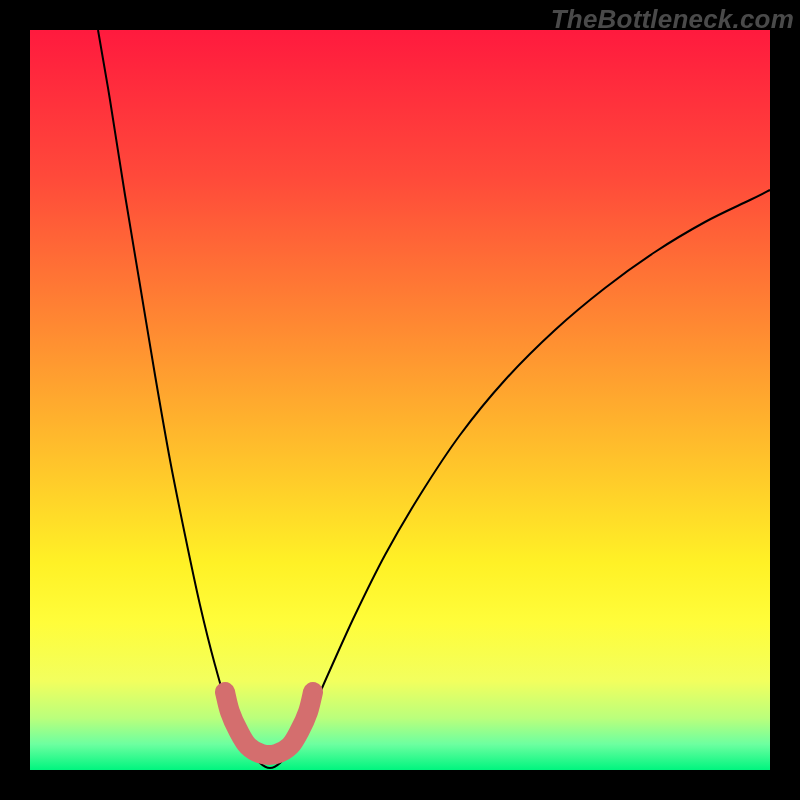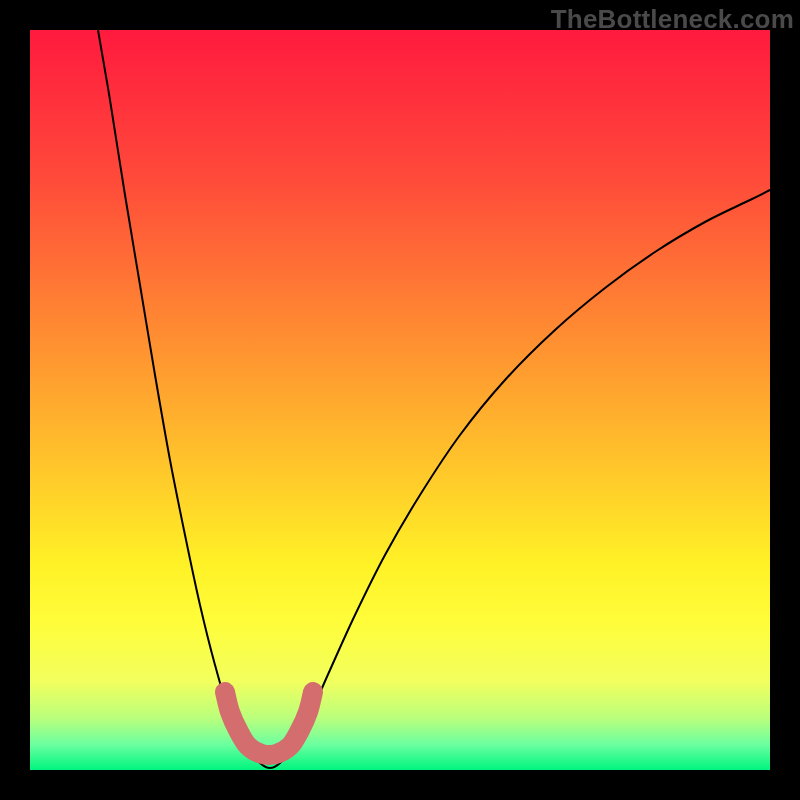--- a/index.html
+++ b/index.html
@@ -35,20 +35,21 @@
   }
   .watermark {
     position: absolute;
     top: 4px;
     right: 6px;
     font-family: Arial, Helvetica, sans-serif;
     font-size: 26px;
     font-weight: 600;
     color: #4a4a4a;
     letter-spacing: 0.2px;
+    font-style: italic;
   }
 </style>
 </head>
 <body>
 
 <div class="watermark">TheBottleneck.com</div>
 
 <div class="frame">
   <svg class="gradient-bg" viewBox="0 0 740 740" preserveAspectRatio="none">
     <defs>

